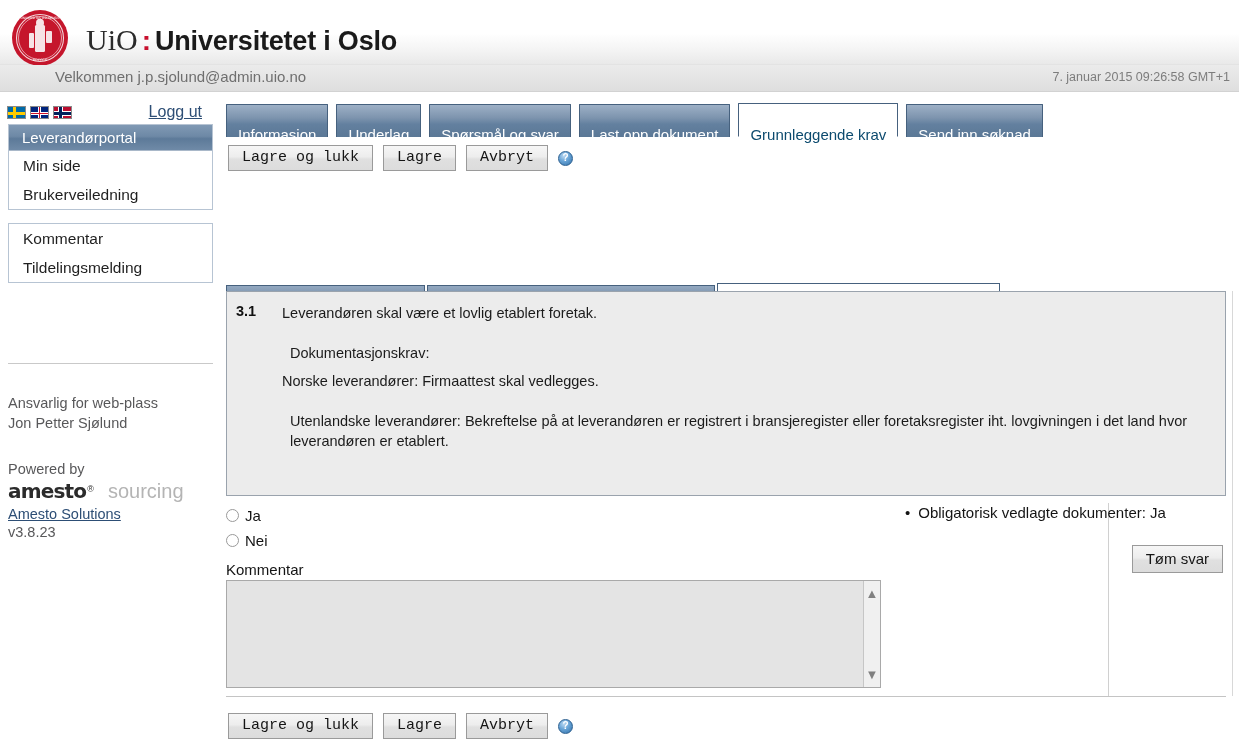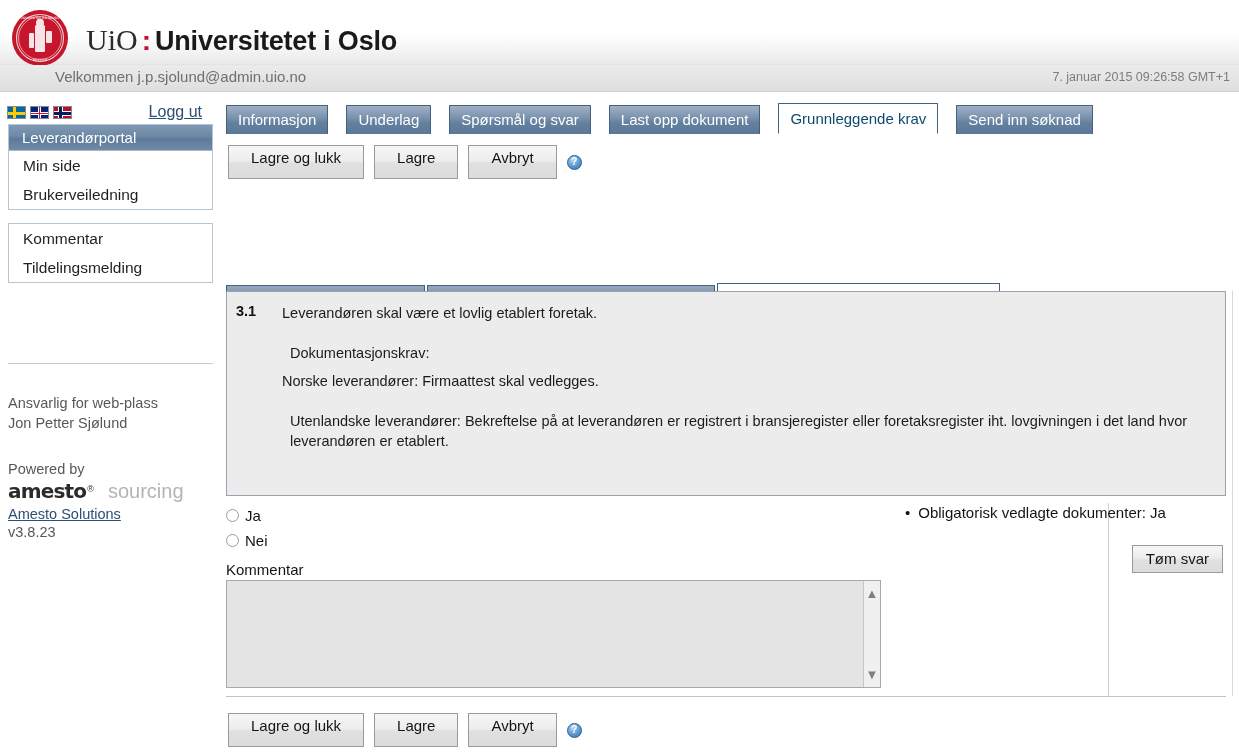--- a/index.html
+++ b/index.html
@@ -122,41 +122,41 @@
   .amesto-reg { font-size:9px; color:#2b2b2b; margin-left:1px; position:relative; top:-6px;}
   .sourcing-logo { font-size:20px; color:#b4b4b4; margin-left:14px; letter-spacing:0px;}
   .sf-link { font-size:14.5px; color:#2d4e75; text-decoration:underline; margin-top:3px; cursor:pointer; }
   .sf-ver { font-size:14.5px; color:#58585a; margin-top:2px; }
 
   
   .main { position:absolute; left:222px; top:93px; width:1017px; height:661px; }
 
   .tabrow { position:absolute; left:4px; top:10px; display:flex; align-items:flex-end; }
   .tab {
-    height: 29px; line-height: 28px; padding: 0 11px;
+    height: 29px; line-height: 28px; padding: 16px 11px;
     font-size: 15px; color:#ffffff; cursor:pointer;
     background: linear-gradient(to bottom, #9db0c6 0%, #7d94ae 40%, #63809f 60%, #5b7896 100%);
-    border: 1px solid #46617e; border-bottom: none; margin-right: 18px;
+    border: 1px solid #46617e; border-bottom: none; margin-right: 8px;
     border-radius: 1px 1px 0 0;
     white-space: nowrap;
   }
   .tab.active {
     background: #ffffff; color:#0c4a6e;
     border: 1px solid #46617e; border-bottom: 1px solid #fff;
     height: 31px; line-height: 30px; position:relative; z-index:3;
   }
 
   .btnrow { position:absolute; left:6px; display:flex; align-items:center; }
   .btn {
-    height: 34px; min-width: 62px; padding: 0 22px;
+    height: 26px; min-width: 62px; padding: 0 13px;
     font-size: 15px; color: #151515; cursor:pointer;
     background: linear-gradient(to bottom, #f6f6f6 0%, #ededed 45%, #e0e0e0 55%, #dcdcdc 100%);
     border: 1px solid #9a9a9a;
     margin-right: 10px;
-    font-family: Liberation Sans, sans-serif;
+    font-family: Liberation Mono, monospace;
     line-height: 24px; text-align:center;
   }
   .help-icon {
     width: 15px; height: 15px; border-radius: 50%;
     background: radial-gradient(circle at 38% 30%, #bcd9f2 0%, #6ba6d8 42%, #2f6fa8 100%);
     border: 1px solid #2b5f90;
     color: #fff; font-size: 10px; font-weight: bold;
     display:flex; align-items:center; justify-content:center;
     line-height: 1; cursor:pointer;
   }

